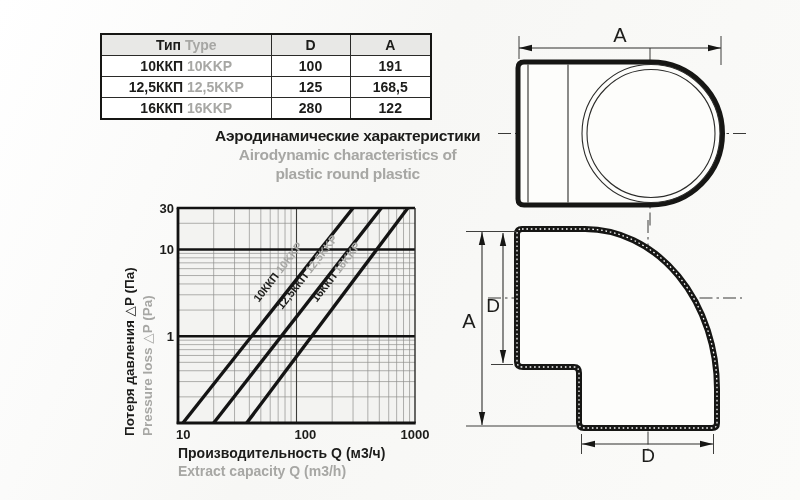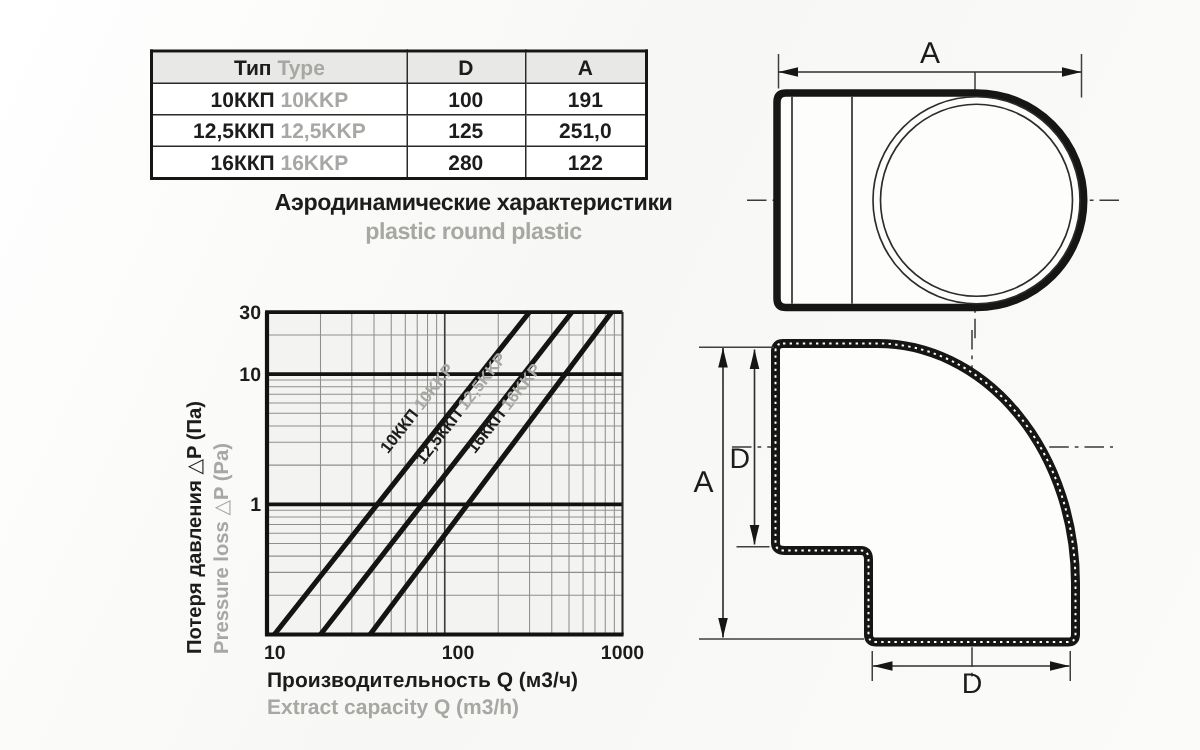--- a/index.html
+++ b/index.html
@@ -20,21 +20,21 @@
     height:20px; padding:0; background:#ffffff;
     white-space:nowrap; overflow:hidden;
   }
   .spec th { background:#e8e8e6; font-weight:bold; }
   .en { color:#a7a7a4;text-align:center; }
   .chart-title {
     position:absolute; left:183px; top:126px;
     font-size:15.5px; line-height:19px; font-weight:bold;
     letter-spacing:-0.3px; color:#29292            7;
   }
-  .chart-title div { white-space:nowrap; }
+  .chart-title div { white-space:nowrap;margin-left:32px; }
   .chart-title .en { color:#a7a7a4; }
   svg { position:absolute; overflow:visible; }
   #chart-svg { left:118px; top:196px; }
   #drawings-svg { left:440px; top:15px; }
   text { font-family:"Liberation Sans","DejaVu Sans",sans-serif; }
 </style>
 </head>
 <body>
 
 <div class="page">
@@ -52,32 +52,33 @@
       <th><span>A</span></th>
     </tr>
     <tr>
       <td><span>10ККП</span> <span class="en">10KKP</span></td>
       <td><span>100</span></td>
       <td><span>191</span></td>
     </tr>
     <tr>
       <td><span>12,5ККП</span> <span class="en">12,5KKP</span></td>
       <td><span>125</span></td>
-      <td><span>251,0</span></td>
+      <td><span>168,5</span></td>
     </tr>
     <tr>
       <td><span>16ККП</span> <span class="en">16KKP</span></td>
       <td><span>280</span></td>
       <td><span>122</span></td>
     </tr>
   </tbody>
     </table>
 
   <div class="chart-title">
     <div>Аэродинамические характеристики</div>
+    <div class="en">Airodynamic characteristics of</div>
     <div class="en">plastic round plastic</div>
   </div>
 
   <svg id="chart-svg" width="336" height="302" viewBox="0 0 336 302">
       <rect x="60" y="12" width="237" height="215" fill="#f3f3f1"></rect>
       <g stroke="#8f8f8d" stroke-width="0.7">
         <line x1="95.67205448618178" y1="12" x2="95.67205448618178" y2="227"></line>
         <line x1="116.53886868427999" y1="12" x2="116.53886868427999" y2="227"></line>
         <line x1="131.34410897236356" y1="12" x2="131.34410897236356" y2="227"></line>
         <line x1="142.82794551381824" y1="12" x2="142.82794551381824" y2="227"></line>

